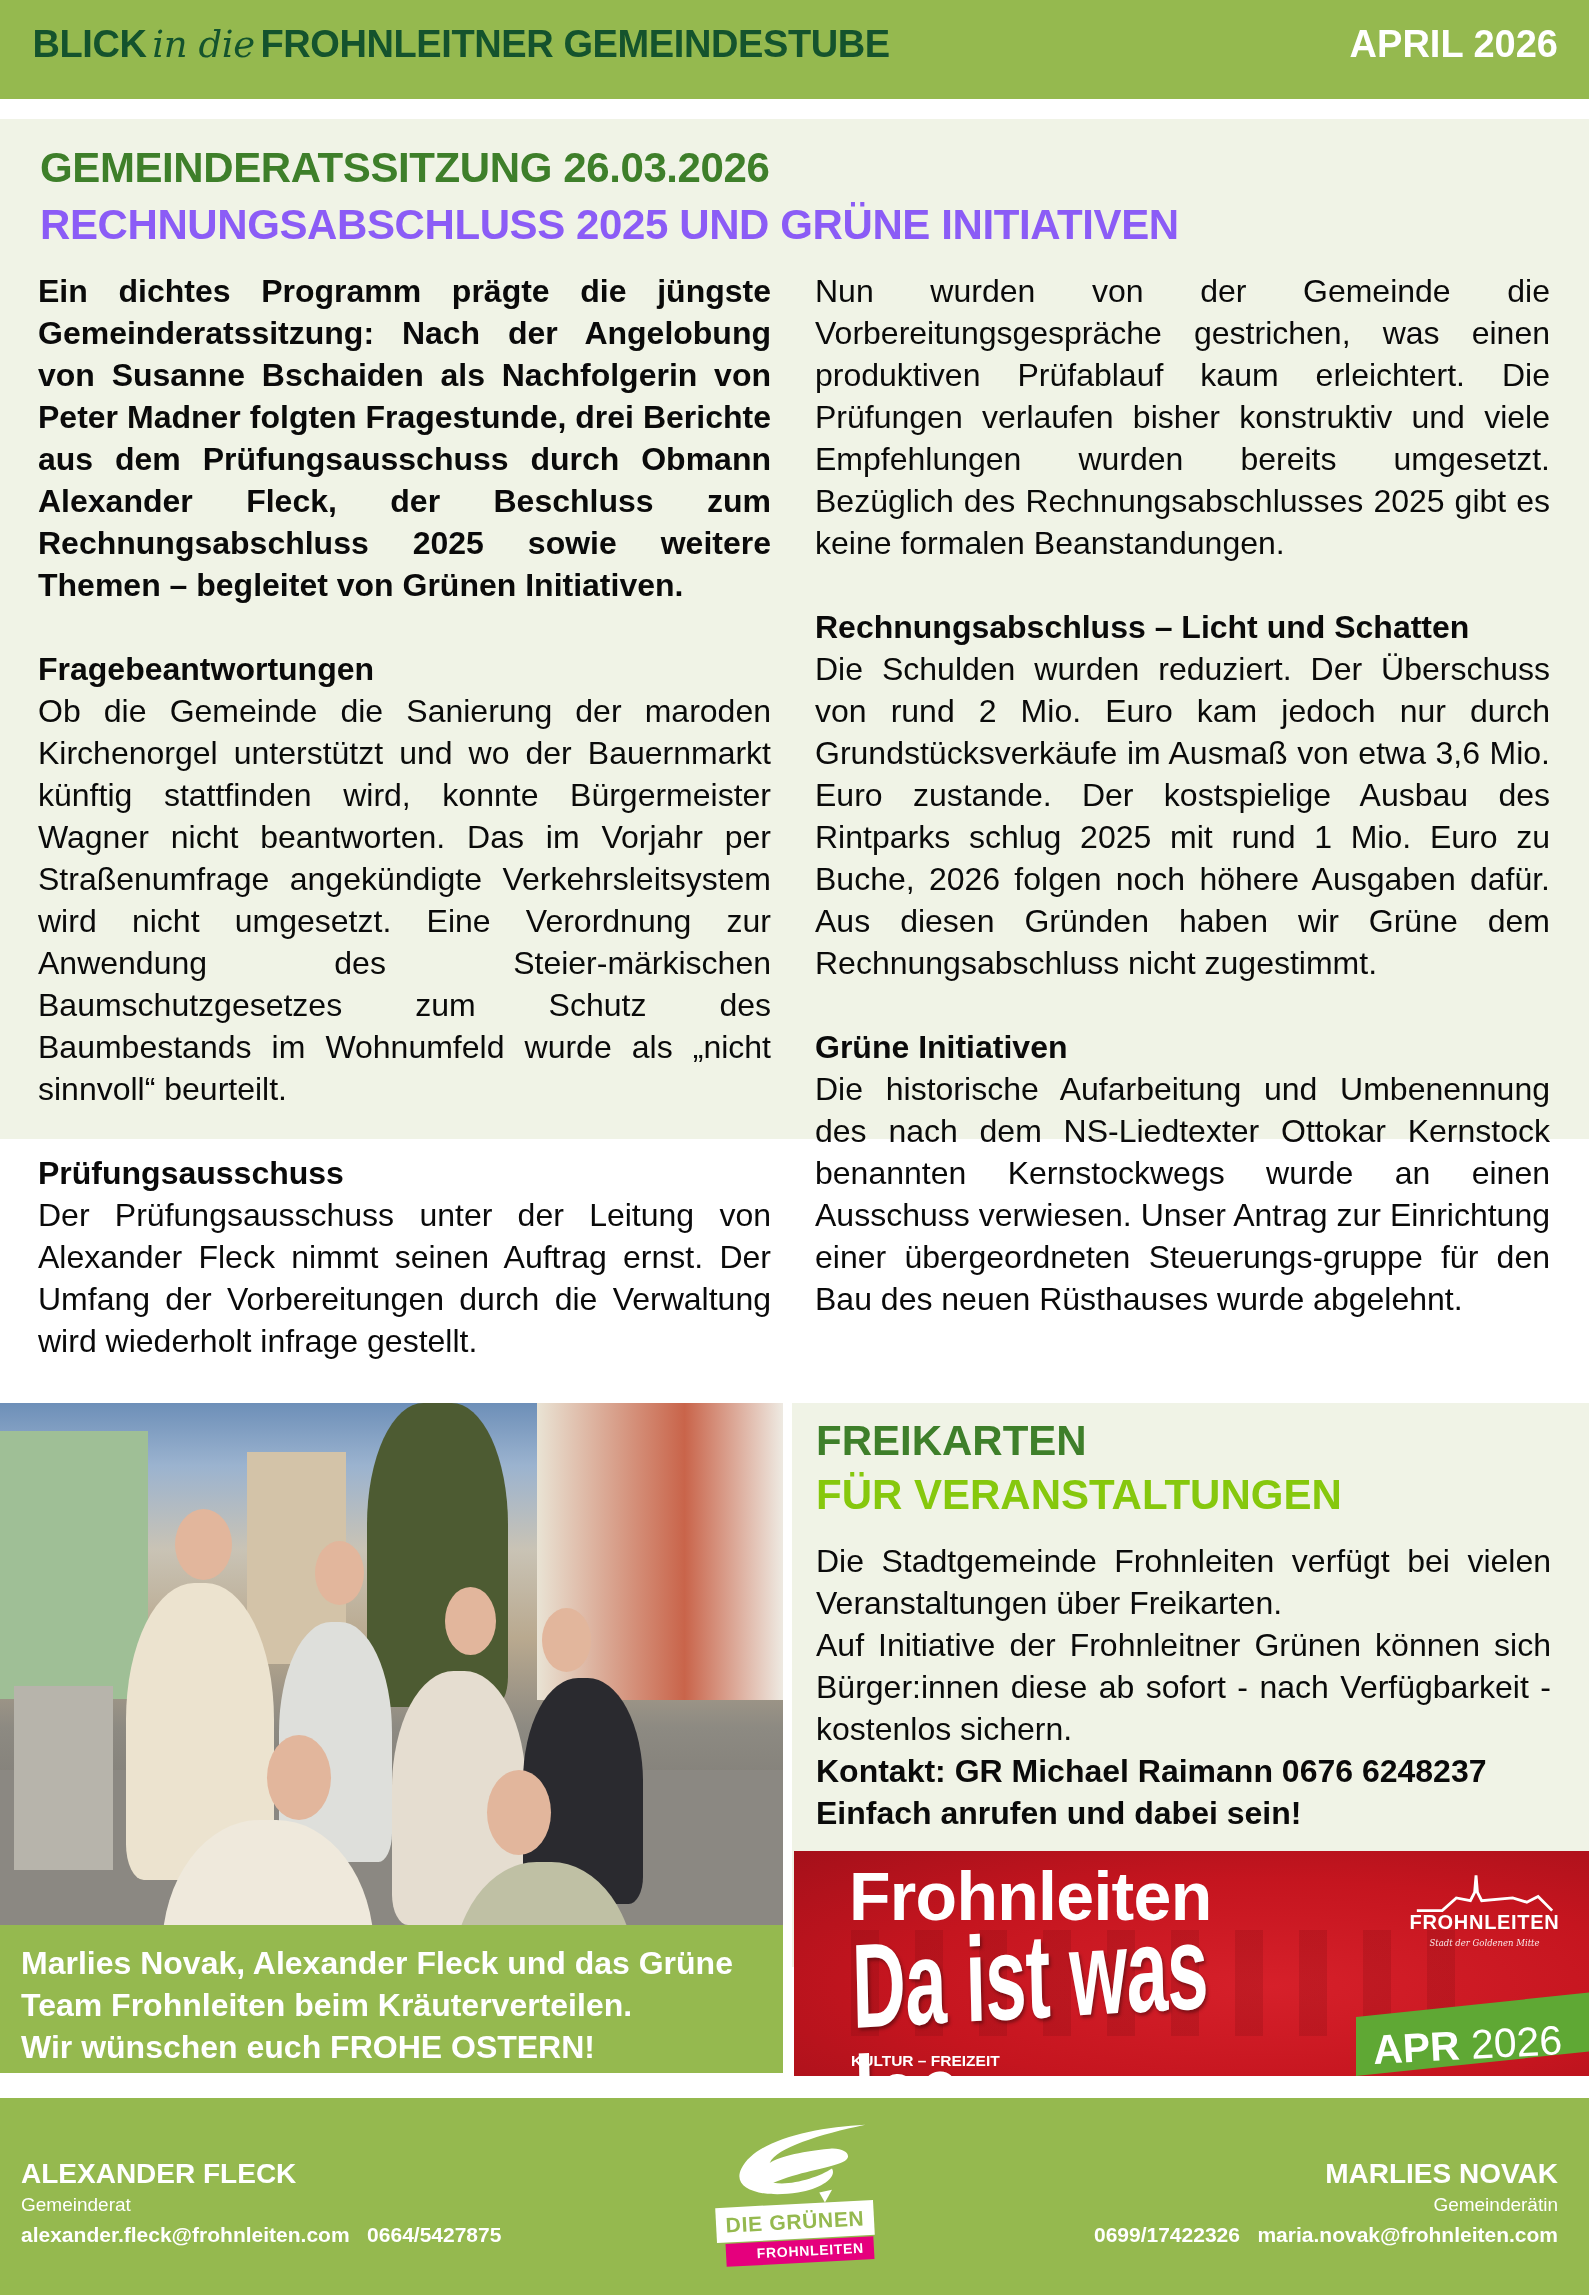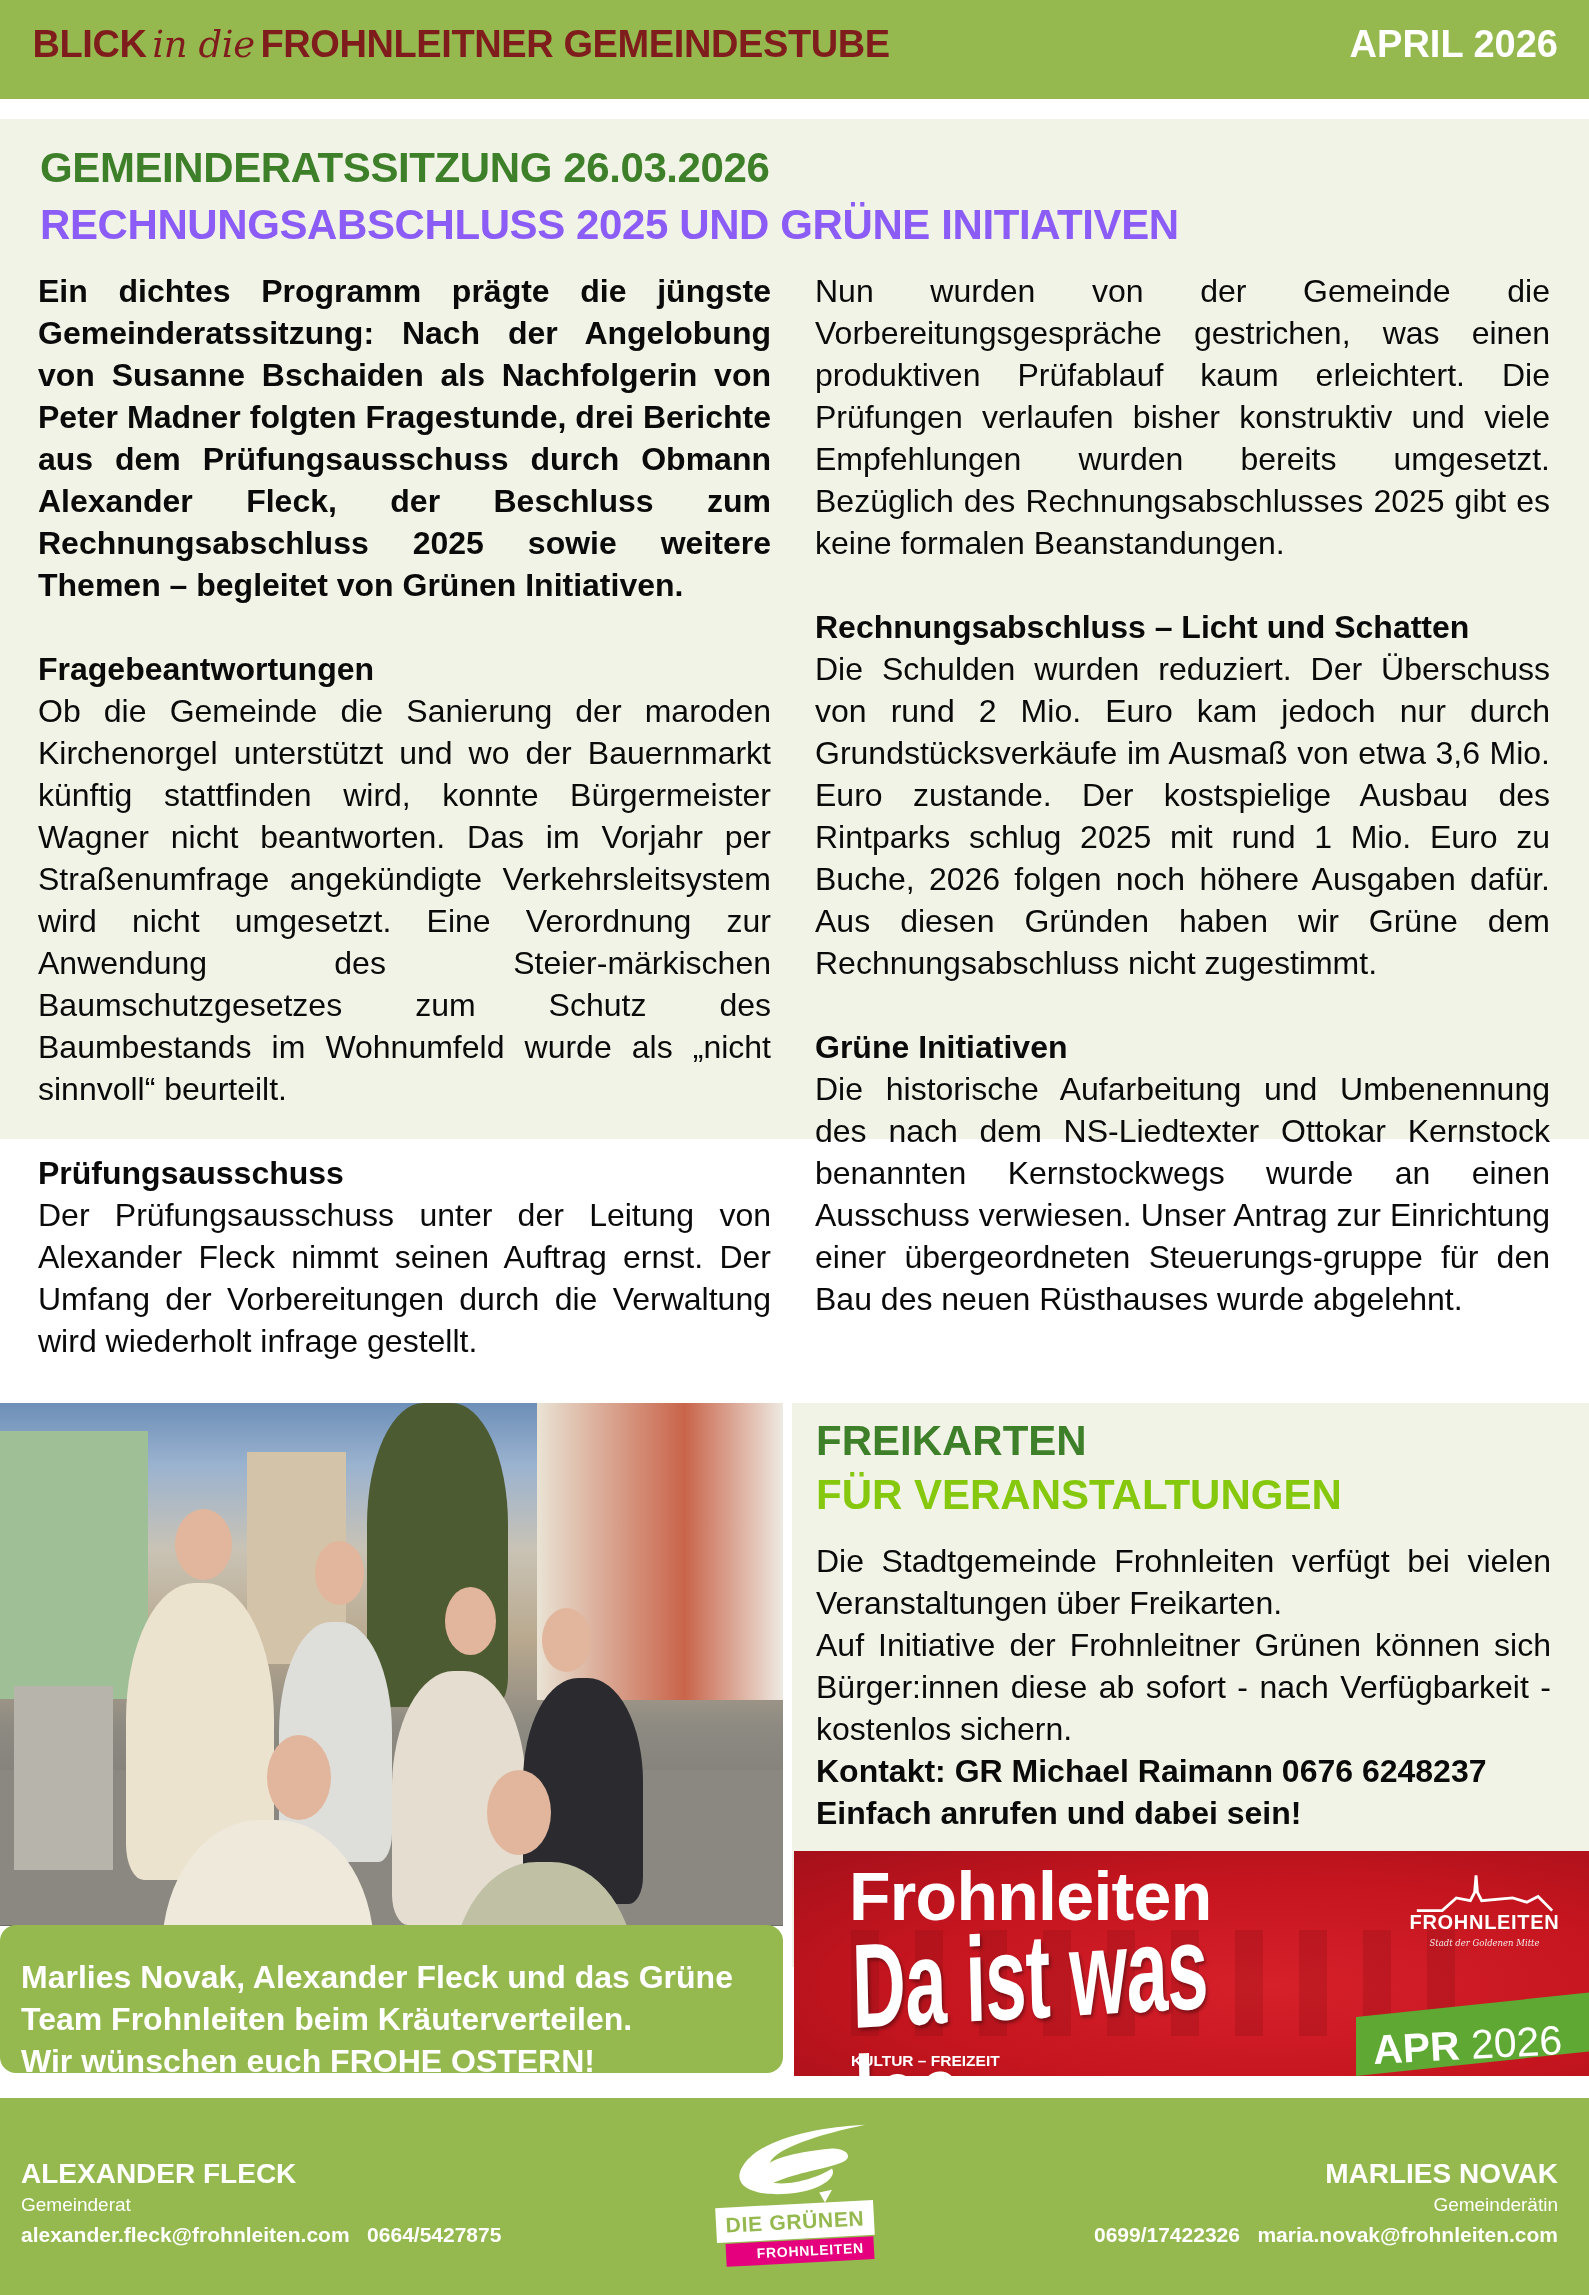--- a/index.html
+++ b/index.html
@@ -1,20 +1,20 @@
 <!DOCTYPE html>
 <html style="font-size:11.3px"><head>
 <meta charset="utf-8">
 <style>
   * { box-sizing: border-box; margin: 0; padding: 0; }
   html, body { width: 1589px; height: 2295px; background: #ffffff; overflow: hidden; }
   body { font-family: "Liberation Sans", "DejaVu Sans", sans-serif; color: #0a0a0a; position: relative; }
 
   .topbar { position: absolute; left: 0; top: 0; width: 1589px; height: 99px; background: #95b94f; }
-  .topbar .title { position: absolute; left: 32.5px; top: 22.6px; font-size: 38px; font-weight: bold; color: #7f1d1d; letter-spacing: -0.4px; }
+  .topbar .title { position: absolute; left: 32.5px; top: 22.6px; font-size: 38px; font-weight: bold; color: #14532d; letter-spacing: -0.4px; }
   .topbar .title .script { font-family: "DejaVu Serif", serif; font-style: italic; font-weight: normal; font-size: 37px; margin: 0 5.7px; }
   .topbar .date { position: absolute; right: 31px; top: 22.6px; font-size: 38px; font-weight: bold; color: #fff; }
 
   .article { position: absolute; left: 0; top: 119px; width: 1589px; height: 1020px; background: #f0f3e6; }
   .headline1 { position: absolute; left: 40px; top: 25.4px; font-size: 42px; font-weight: bold; color: #3e7f2a; letter-spacing: -0.4px; }
   .headline2 { position: absolute; left: 40px; top: 82px; font-size: 42px; font-weight: bold; color: #8b5cf6; letter-spacing: -0.4px; }
 
   .col { position: absolute; top: 151px; width: 733px; font-size: 32px; line-height: 42px; text-align: justify; }
   .col.left { left: 38px; }
   .col.right { left: 815px; width: 735px; }
@@ -26,21 +26,21 @@
     background: linear-gradient(180deg, #6d8fb8 0%, #9bb3cf 12%, #c9c3b5 28%, #b9a98f 45%, #8d8a82 62%, #6f6c68 100%); }
   .photo .bldg-l { position: absolute; left: 0; top: 28px; width: 148px; height: 268px; background: #9fbf96; }
   .photo .bldg-c { position: absolute; left: 247px; top: 49px; width: 99px; height: 212px; background: #d3c3a8; }
   .photo .bldg-r { position: absolute; left: 537px; top: 0; width: 246px; height: 297px; background: linear-gradient(90deg,#e9e3d4,#c9644a 60%,#eeeae2); }
   .photo .tree { position: absolute; left: 367px; top: 0; width: 141px; height: 304px; background: #4d5b32; border-radius: 40% 40% 10% 10%; }
   .photo .ground { position: absolute; left: 0; top: 367px; width: 783px; height: 155px; background: #8b8882; }
   .photo .person { position: absolute; border-radius: 46% 46% 12% 12%; }
   .photo .head { position: absolute; border-radius: 50%; background: #e2b69c; }
   .photo .bench { position: absolute; left: 14px; top: 283px; width: 99px; height: 184px; background: #b7b4ab; }
 
-  .caption { position: absolute; left: 0; top: 1925px; width: 783px; height: 148px; background: #95b94f; padding: 31px 21px 0 21px; border-radius: 16px; }
+  .caption { position: absolute; left: 0; top: 1925px; width: 783px; height: 148px; background: #95b94f; padding: 17px 21px 0 21px; }
   .caption .line { color: #fff; font-size: 32px; font-weight: bold; line-height: 42px; white-space: nowrap; }
 
   .freik { position: absolute; left: 792px; top: 1403px; width: 797px; height: 564px; background: #f0f3e6; }
   .freik .h1 { position: absolute; left: 24px; top: 14px; font-size: 42px; font-weight: bold; color: #3e7f2a; }
   .freik .h2 { position: absolute; left: 24px; top: 68px; font-size: 42px; font-weight: bold; color: #86c80d; }
   .freik .body { position: absolute; left: 24px; top: 137px; width: 735px; font-size: 32px; line-height: 42px; text-align: justify; }
   .freik .body .b { font-weight: bold; }
 
   .banner { position: absolute; left: 794px; top: 1851px; width: 795px; height: 225px; overflow: hidden;
     background: radial-gradient(ellipse at 60% 60%, #d6202a 0%, #c5151f 55%, #a5101a 100%); }

